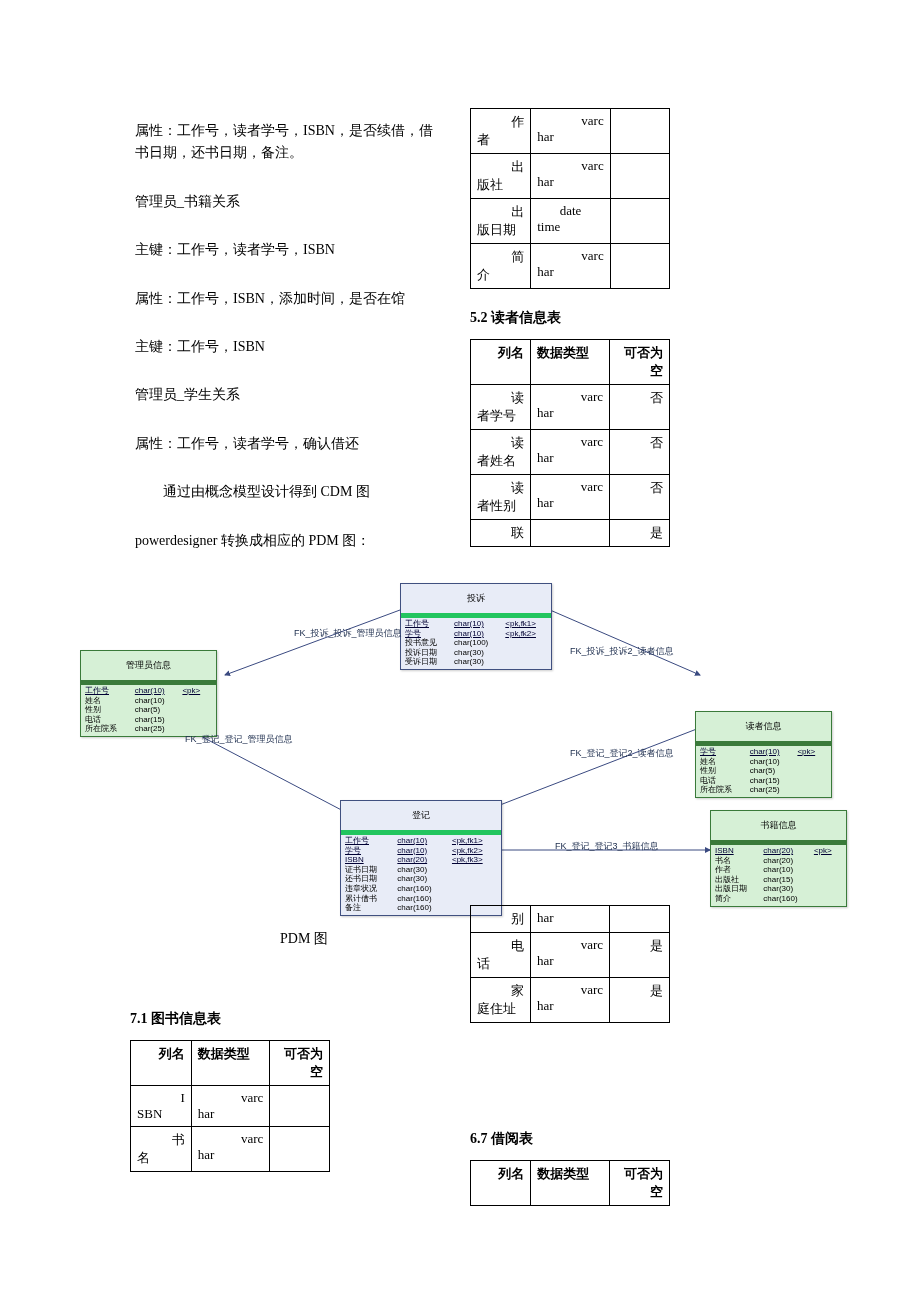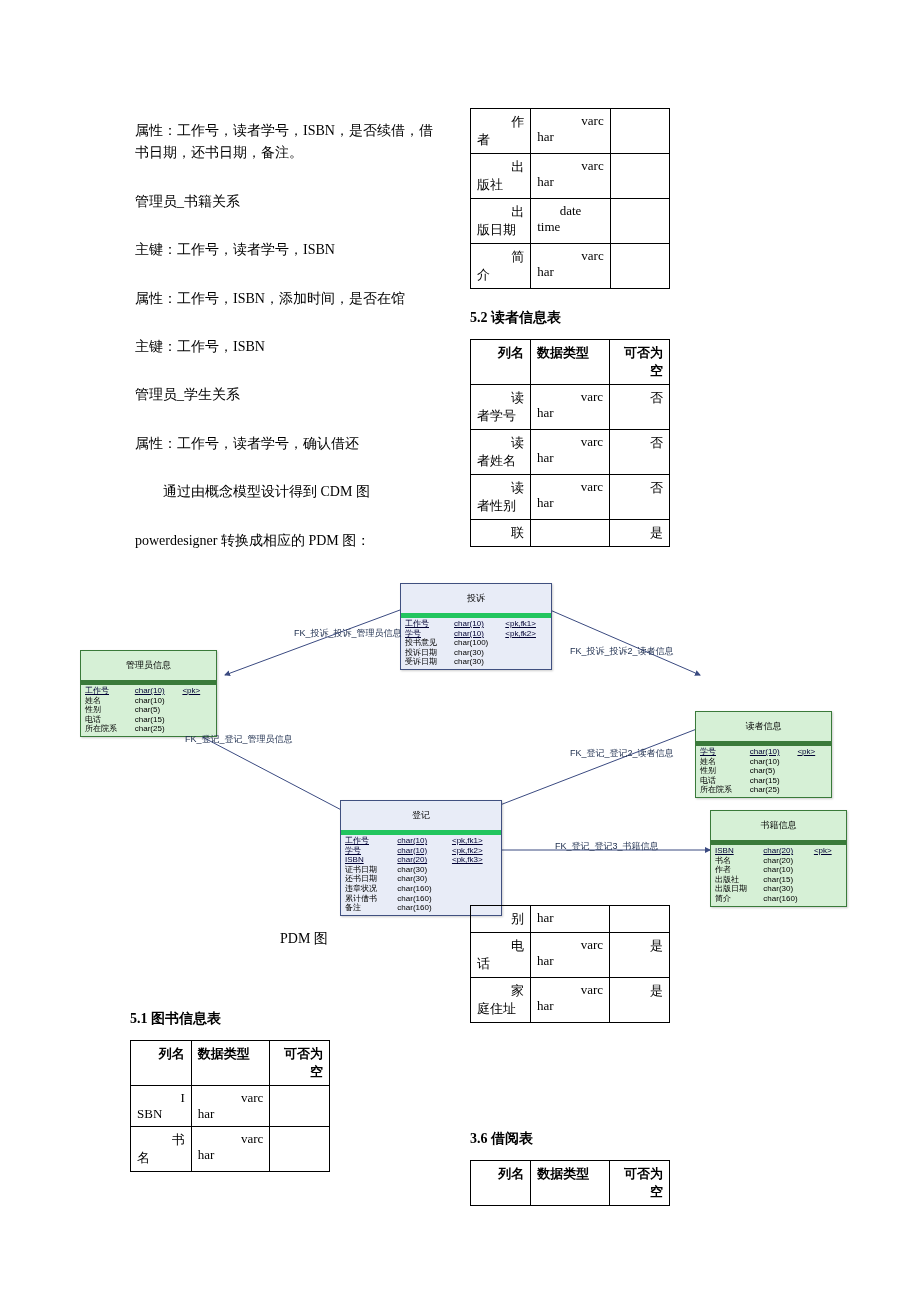--- a/index.html
+++ b/index.html
@@ -446,21 +446,21 @@
             </td>
             <td class="c3">
               <div style="text-align:right">是</div>
             </td>
           </tr>
         </tbody>
       </table>
   </div>
 
   <div class="left-lower">
-    <div class="sec-title">5.1 图书信息表</div>
+    <div class="sec-title">7.1 图书信息表</div>
     <table class="info">
       <tbody>
           <tr>
         <th class="c1">列名</th>
         <th class="c2">数据类型</th>
         <th class="c3">可否为空</th>
       </tr>
       </tbody>
         <tbody id="tbl51">
           <tr>
@@ -487,21 +487,21 @@
             </td>
             <td class="c3">
               <div style="text-align:right"></div>
             </td>
           </tr>
         </tbody>
     </table>
   </div>
 
   <div class="sec54">
-    <div class="sec-title">3.6 借阅表</div>
+    <div class="sec-title">6.7 借阅表</div>
     <table class="info">
       <tbody>
           <tr>
         <th class="c1">列名</th>
         <th class="c2">数据类型</th>
         <th class="c3">可否为空</th>
       </tr>
     </tbody>
       </table>
   </div>

